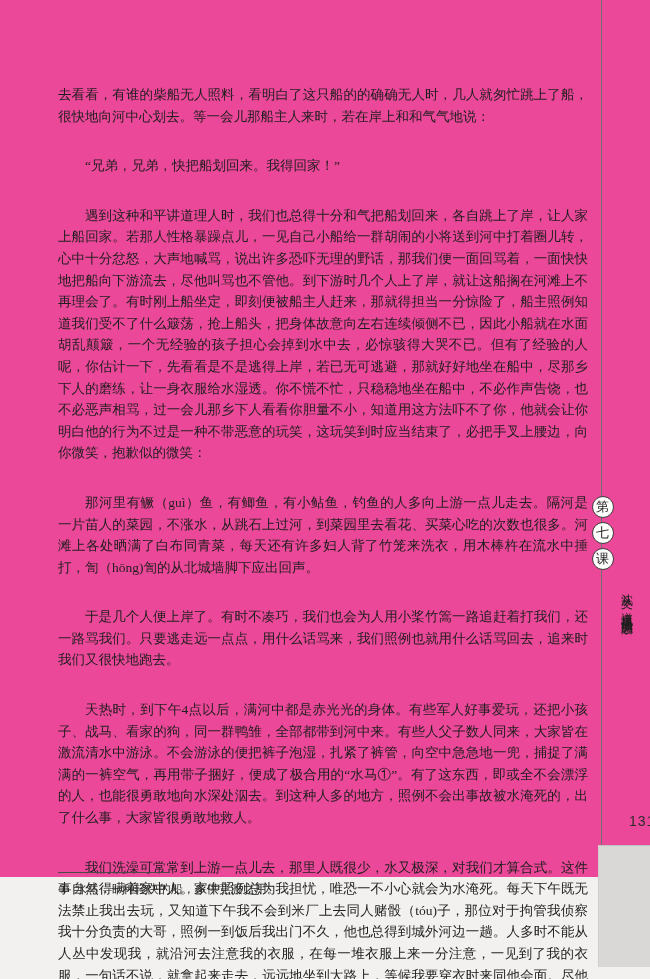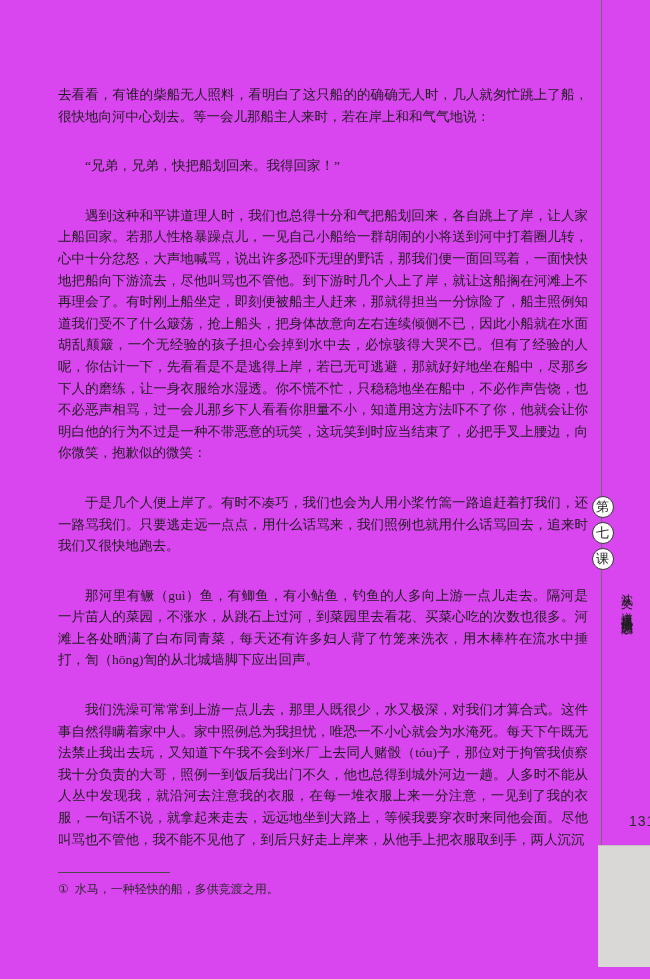--- a/index.html
+++ b/index.html
@@ -4,22 +4,22 @@
 <style>
   html,body{margin:0;padding:0;}
   body{
     width:650px;height:979px;
     background:#f2f1ef;
     font-family:"Liberation Serif","DejaVu Serif",serif;
     overflow:hidden;
   }
   .page{
     position:relative;
-    width:650px;height:979px;
-    background:#d946ef;
+    width:650px;height:877px;
+    background:#ec4899;
     color:#1c1c1c;
   }
   
   .main-text{
     position:absolute;
     left:58px;top:84px;
     width:530px;
     font-size:13.5px;
     line-height:21.6px;
     text-align:justify;
@@ -102,22 +102,23 @@
 </style>
 </head>
 <body>
 
 <div class="page">
 
   <div class="main-text">
     <p>去看看，有谁的柴船无人照料，看明白了这只船的的确确无人时，几人就匆忙跳上了船，很快地向河中心划去。等一会儿那船主人来时，若在岸上和和气气地说：</p>
     <p class="indent">“兄弟，兄弟，快把船划回来。我得回家！”</p>
     <p class="indent">遇到这种和平讲道理人时，我们也总得十分和气把船划回来，各自跳上了岸，让人家上船回家。若那人性格暴躁点儿，一见自己小船给一群胡闹的小将送到河中打着圈儿转，心中十分忿怒，大声地喊骂，说出许多恐吓无理的野话，那我们便一面回骂着，一面快快地把船向下游流去，尽他叫骂也不管他。到下游时几个人上了岸，就让这船搁在河滩上不再理会了。有时刚上船坐定，即刻便被船主人赶来，那就得担当一分惊险了，船主照例知道我们受不了什么簸荡，抢上船头，把身体故意向左右连续倾侧不已，因此小船就在水面胡乱颠簸，一个无经验的孩子担心会掉到水中去，必惊骇得大哭不已。但有了经验的人呢，你估计一下，先看看是不是逃得上岸，若已无可逃避，那就好好地坐在船中，尽那乡下人的磨练，让一身衣服给水湿透。你不慌不忙，只稳稳地坐在船中，不必作声告饶，也不必恶声相骂，过一会儿那乡下人看看你胆量不小，知道用这方法吓不了你，他就会让你明白他的行为不过是一种不带恶意的玩笑，这玩笑到时应当结束了，必把手叉上腰边，向你微笑，抱歉似的微笑：</p>
+    <p class="indent">那河里有鳜（guì）鱼，有鲫鱼，有小鲇鱼，钓鱼的人多向上游一点儿走去。隔河是一片苗人的菜园，不涨水，从跳石上过河，到菜园里去看花、买菜心吃的次数也很多。河滩上各处晒满了白布同青菜，每天还有许多妇人背了竹笼来洗衣，用木棒杵在流水中捶打，訇（hōng)訇的从北城墙脚下应出回声。</p>
     <p class="indent">于是几个人便上岸了。有时不凑巧，我们也会为人用小桨竹篙一路追赶着打我们，还一路骂我们。只要逃走远一点点，用什么话骂来，我们照例也就用什么话骂回去，追来时我们又很快地跑去。</p>
-    <p class="indent">那河里有鳜（guì）鱼，有鲫鱼，有小鲇鱼，钓鱼的人多向上游一点儿走去。隔河是一片苗人的菜园，不涨水，从跳石上过河，到菜园里去看花、买菜心吃的次数也很多。河滩上各处晒满了白布同青菜，每天还有许多妇人背了竹笼来洗衣，用木棒杵在流水中捶打，訇（hōng)訇的从北城墙脚下应出回声。</p>
+    <p class="indent">天热时，到下午4点以后，满河中都是赤光光的身体。有些军人好事爱玩，还把小孩子、战马、看家的狗，同一群鸭雏，全部都带到河中来。有些人父子数人同来，大家皆在激流清水中游泳。不会游泳的便把裤子泡湿，扎紧了裤管，向空中急急地一兜，捕捉了满满的一裤空气，再用带子捆好，便成了极合用的“水马①”。有了这东西，即或全不会漂浮的人，也能很勇敢地向水深处泅去。到这种人多的地方，照例不会出事故被水淹死的，出了什么事，大家皆很勇敢地救人。</p>
     <p class="indent">我们洗澡可常常到上游一点儿去，那里人既很少，水又极深，对我们才算合式。这件事自然得瞒着家中人。家中照例总为我担忧，唯恐一不小心就会为水淹死。每天下午既无法禁止我出去玩，又知道下午我不会到米厂上去同人赌骰（tóu)子，那位对于拘管我侦察我十分负责的大哥，照例一到饭后我出门不久，他也总得到城外河边一趟。人多时不能从人丛中发现我，就沿河去注意我的衣服，在每一堆衣服上来一分注意，一见到了我的衣服，一句话不说，就拿起来走去，远远地坐到大路上，等候我要穿衣时来同他会面。尽他叫骂也不管他，我不能不见他了，到后只好走上岸来，从他手上把衣服取到手，两人沉沉</p>
   </div>
 
   <div class="footnote-area">
     <div class="footnote-divider"></div>
     <div class="footnote-line">
       <span class="fn-marker">①</span><span>水马，一种轻快的船，多供竞渡之用。</span>
     </div>
   </div>
 

